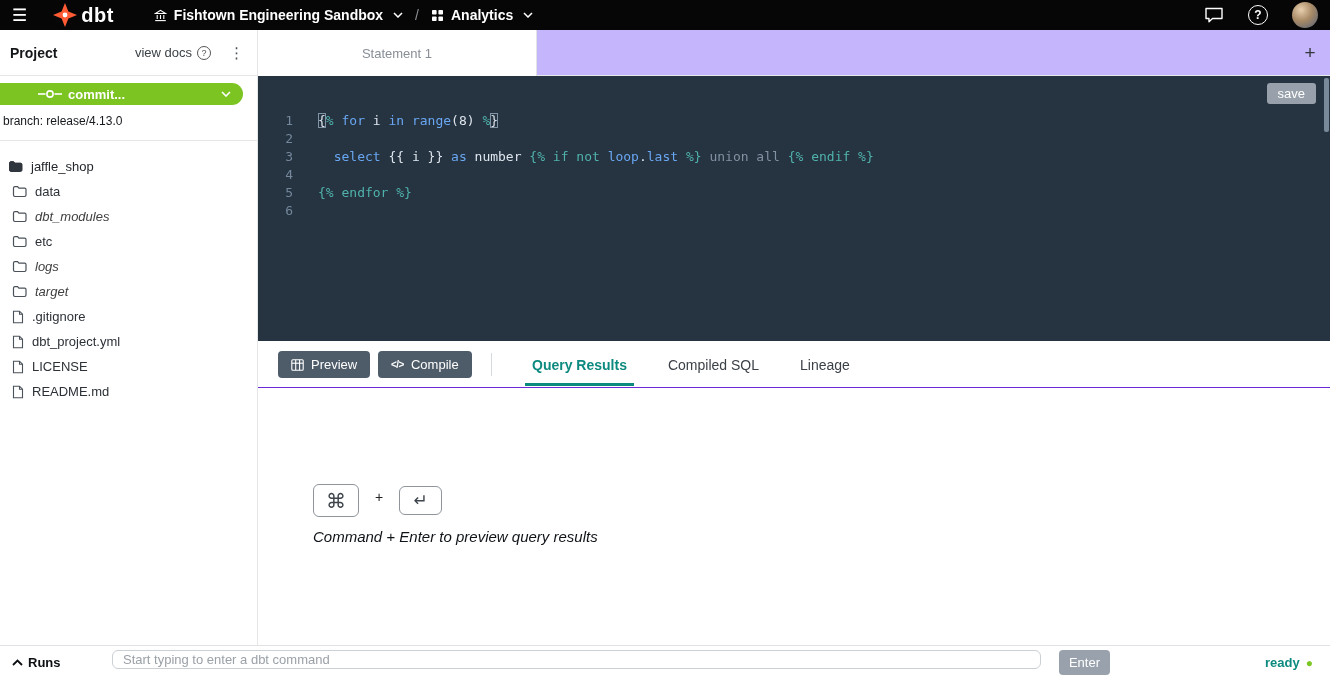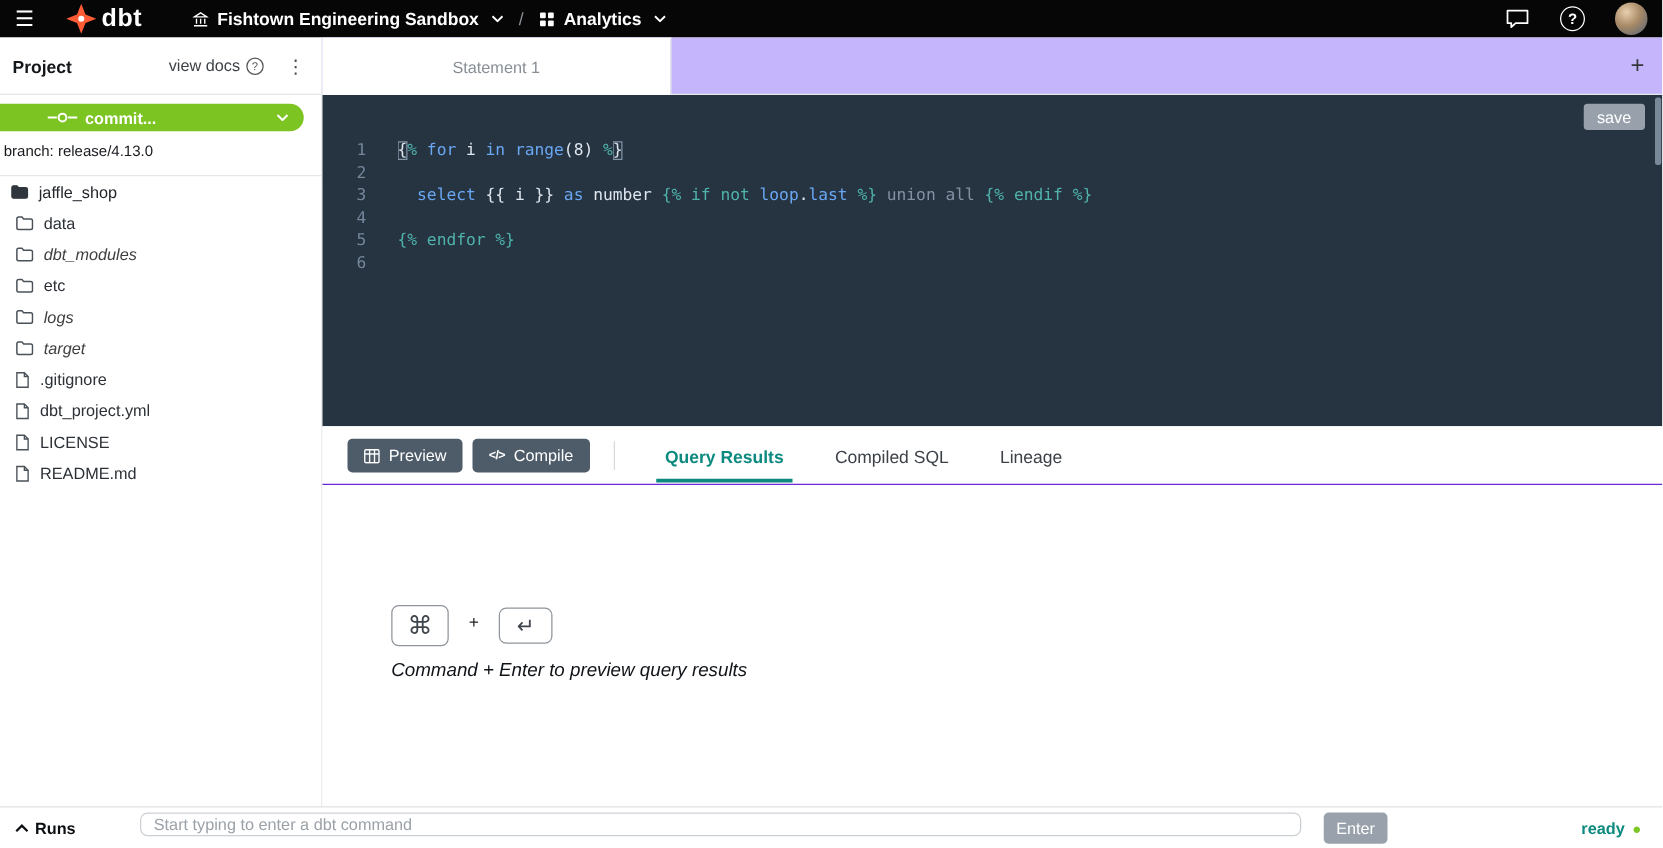--- a/index.html
+++ b/index.html
@@ -25,21 +25,21 @@
   .side-title{font-size:14px;font-weight:700;color:#14171a}
   .viewdocs{margin-left:auto;display:flex;align-items:center;gap:5px;font-size:13px;color:#3c4247;cursor:pointer}
   .docs-circle{width:14px;height:14px;border:1.2px solid #555;border-radius:50%;font-size:9px;display:flex;align-items:center;justify-content:center;color:#555}
   .overflow-dots{margin-left:18px;font-size:15px;color:#4a4f55;cursor:pointer;letter-spacing:1px}
   .commit-btn{margin-top:7px;width:243px;height:22px;background:#7cc421;border-radius:0 11px 11px 0;display:flex;align-items:center;color:#fff;cursor:pointer}
   .commit-btn .cicon{margin-left:38px;display:flex;align-items:center}
   .commit-label{font-size:13px;font-weight:700;margin-left:6px}
   .commit-chev{margin-left:auto;margin-right:12px;display:flex;align-items:center}
   .branch-line{margin:9px 0 0 3px;font-size:12px;color:#15181c}
   .side-divider{margin-top:12px;border-bottom:1px solid #e4e6e8}
-  .tree{}
+  .tree{margin-top:13px}
   .tree-item{height:25px;display:flex;align-items:center;padding-left:12px;cursor:pointer;font-size:13px;color:#2c3137}
   .tree-item.root{padding-left:8px;color:#23272c}
   .tree-item .tree-icon{display:flex;align-items:center;margin-right:8px;color:#4a5158}
   .tree-item.root .tree-icon{color:#30363d}
   .tree-item.italic{font-style:italic;color:#404040}
   .tree-item.accent{color:#0f8f85}
   .tree-item.accent .tree-icon{color:#0f8f85}
 
   
   .tabbar{position:absolute;left:258px;top:30px;right:0;height:46px;background:#c4b5fd;border-bottom:1px solid #e6e8ea}

